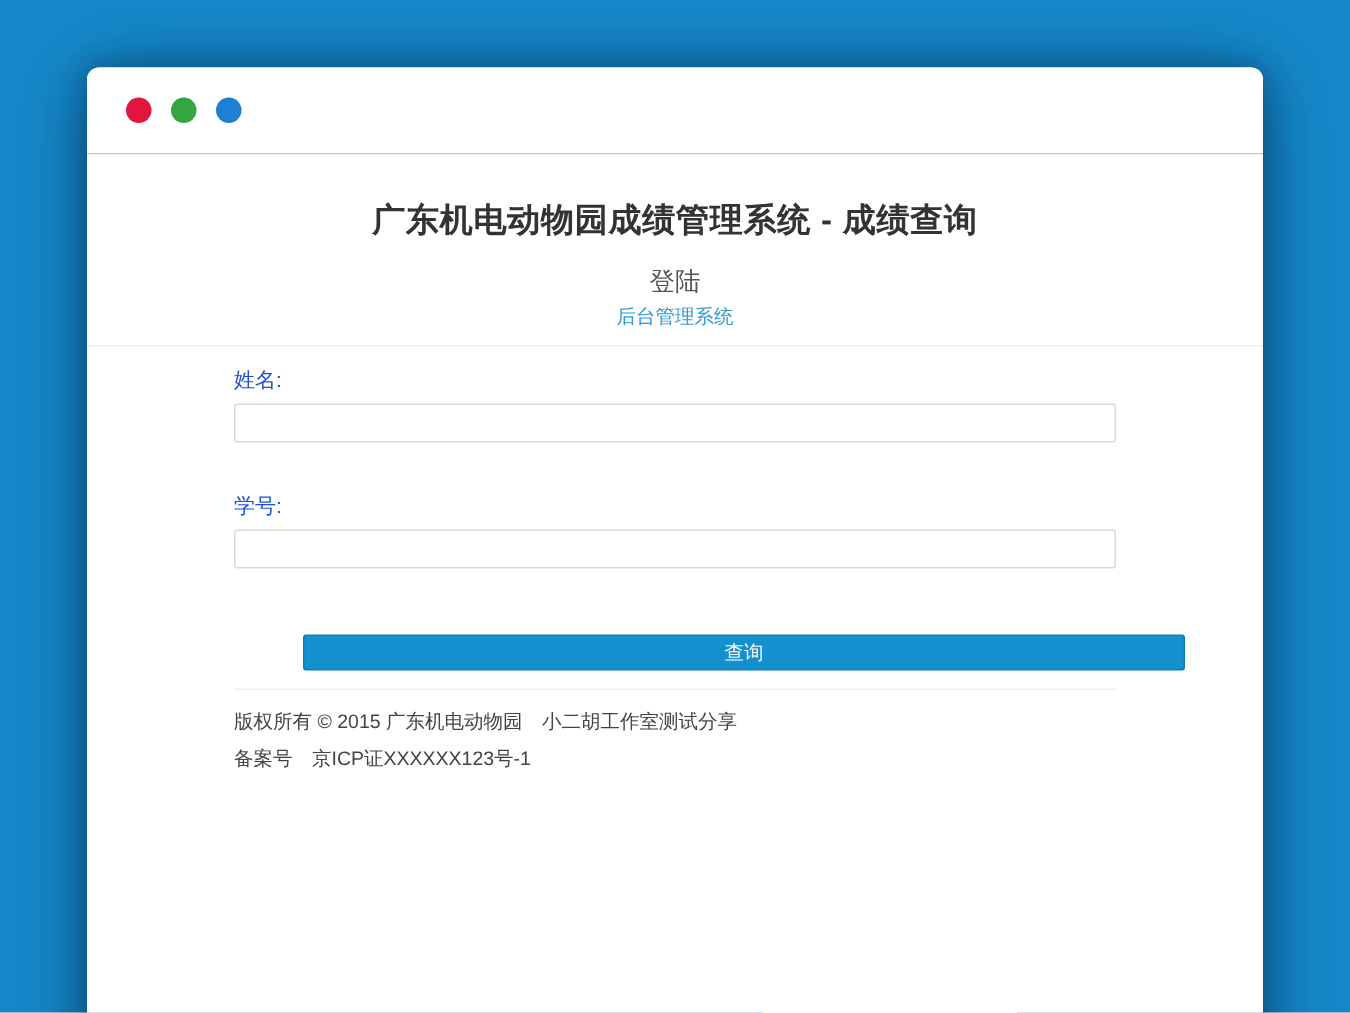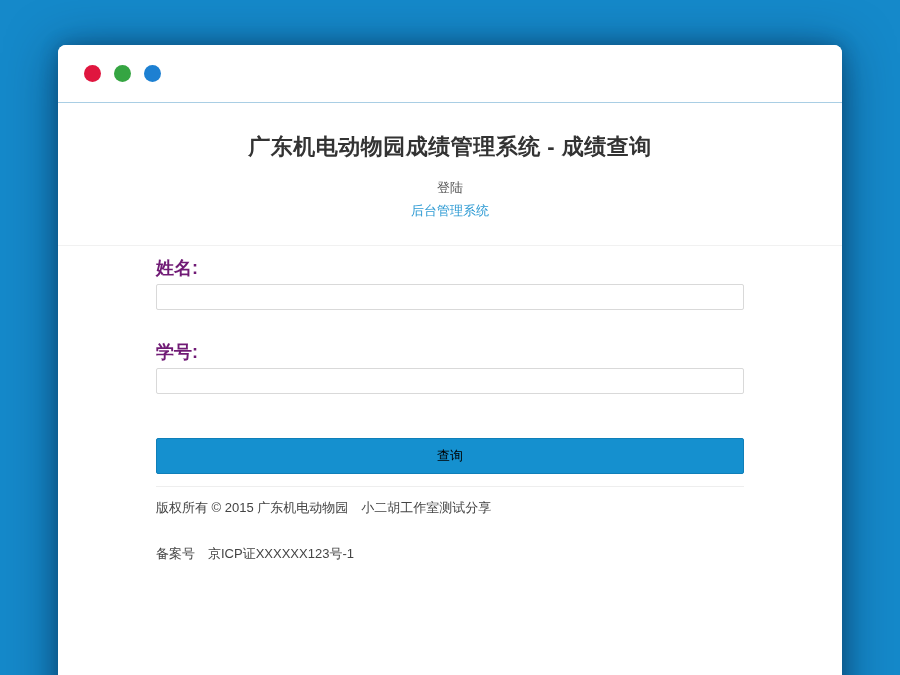--- a/index.html
+++ b/index.html
@@ -33,33 +33,33 @@
   }
   .dot { width: 17px; height: 17px; border-radius: 50%; }
   .dot.red   { background: #e0163f; }
   .dot.green { background: #35a542; }
   .dot.blue  { background: #1d80d2; }
 
   
   .header {
     text-align: center;
     border-bottom: 1px solid #f1f1f1;
-    padding-bottom: 26px;
+    padding-bottom: 10px;
   }
   .page-title {
     padding-top: 30px;
     font-size: 22px;
     line-height: 27px;
     font-weight: bold;
     color: #333333;
     letter-spacing: 0.5px;
   }
   .login-label {
     margin-top: 21px;
-    font-size: 13px;
+    font-size: 17px;
     line-height: 14px;
     color: #555555;
   }
   .admin-link {
     display: inline-block;
     margin-top: 8px;
     font-size: 13px;
     line-height: 15px;
     color: #2d9ad3;
     text-decoration: none;
@@ -67,66 +67,67 @@
   }
 
   
   .content {
     width: 588px;
     margin: 0 auto;
     padding-top: 15px;
   }
   .field-label {
     display: block;
-    font-size: 18px;
+    font-size: 14px;
     line-height: 14px;
-    font-weight: bold;
-    color: #701a75;
+    font-weight: normal;
+    color: #1d4ed8;
   }
   .field + .field { margin-top: 35px; }
   .text-input {
     display: block;
     width: 100%;
     height: 26px;
     margin-top: 9px;
     border: 1px solid #d9d9d9;
     border-radius: 2px;
     padding: 0 8px;
     font-size: 14px;
     color: #333333;
     outline: none;
     background: #ffffff;
   }
   .submit-button {
     display: block;
     width: 100%;
-    height: 36px;
+    height: 24px;
     margin-top: 44px;
     background: #1590cf;
     border: 1px solid #0f7fb9;
     border-radius: 2px;
-    color: #000000;
+    color: #ffffff;
     font-size: 13px;
     font-family: "Liberation Sans", "DejaVu Sans", sans-serif;
     cursor: pointer;
+    margin-left: 46px;
   }
 
   
   .footer-divider {
     border: none;
     border-top: 1px solid #eeeeee;
     margin-top: 12px;
   }
   .footer-line {
     font-size: 13px;
     line-height: 15px;
     color: #444444;
   }
   .footer-line.copyright { margin-top: 13px; }
-  .footer-line.icp { margin-top: 31px; }
+  .footer-line.icp { margin-top: 10px; }
 </style>
 </head>
 <body>
 
 <div class="window">
 
   <div class="titlebar">
     <span class="dot red"></span>
     <span class="dot green"></span>
     <span class="dot blue"></span>

